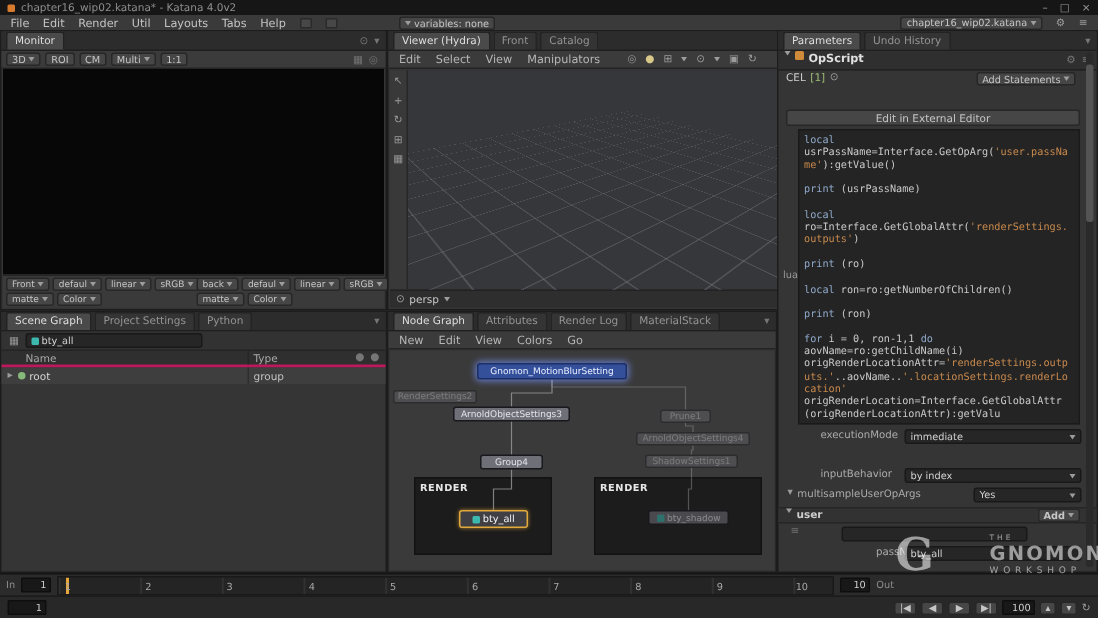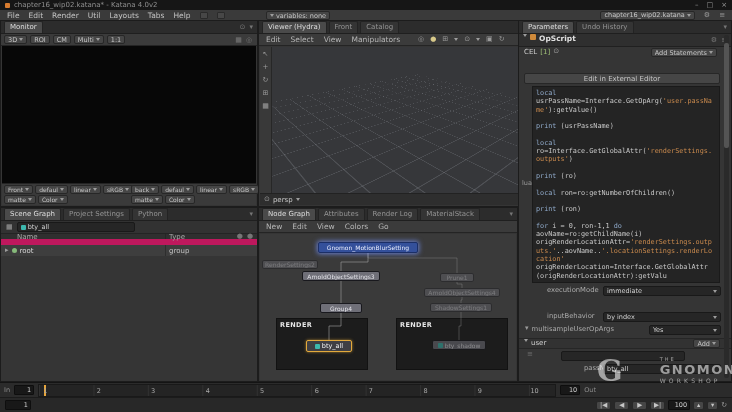--- a/index.html
+++ b/index.html
@@ -24,21 +24,21 @@
 
 #monitor{left:0;top:20px;width:258px;height:187px;}
 #mon-view{position:absolute;left:1px;right:1px;top:25px;bottom:23px;background:#070707;}
 .mon-bottom{position:absolute;left:1px;right:1px;bottom:1px;height:22px;background:#3a3a3a;border-top:1px solid #232323;display:flex;}
 .mon-group{width:50%;display:flex;flex-direction:column;}
 .mon-row{display:flex;gap:2px;padding:1px 2px 0;align-items:center;}
 .mini{height:9px;font-size:6px;}
 
 #scenegraph{left:0;top:207px;width:258px;height:175px;}
 .sg-filter{display:flex;align-items:center;height:13px;background:#323232;border-bottom:1px solid #242424;padding:0 5px;gap:4px;}
-.sg-head{position:relative;display:flex;align-items:center;height:11px;background:#2f2f2f;border-bottom:6px solid #be185d;font-size:7px;color:#a8a8a8;}
+.sg-head{position:relative;display:flex;align-items:center;height:11px;background:#2f2f2f;border-bottom:2px solid #be185d;font-size:7px;color:#a8a8a8;}
 .sg-row{position:relative;display:flex;align-items:center;height:11px;background:#3e3e3e;font-size:7px;color:#d6d6d6;padding-left:4px;gap:3px;}
 
 #viewer{left:258px;top:20px;width:316px;height:187px;}
 #vp{position:absolute;left:13px;right:1px;top:26px;bottom:13px;background:#36373a;overflow:hidden;}
 #vtools{position:absolute;left:1px;top:26px;bottom:13px;width:12px;background:#393939;border-right:1px solid #272727;display:flex;flex-direction:column;align-items:center;gap:6px;padding-top:4px;}
 #vbottom{position:absolute;left:1px;right:1px;bottom:1px;height:12px;background:#2e2e2e;border-top:1px solid #222;display:flex;align-items:center;gap:3px;padding:0 4px;font-size:7px;color:#c9c9c9;}
 .grid3d{position:absolute;left:-110px;top:-150px;width:500px;height:500px;background-image:linear-gradient(rgba(135,139,146,.30) 1px,transparent 1px),linear-gradient(90deg,rgba(135,139,146,.30) 1px,transparent 1px);background-size:30px 30px;transform:perspective(230px) rotateX(61deg) rotateZ(-42deg);}
 
 #nodegraph{left:258px;top:207px;width:260px;height:175px;}
 #ngcanvas{position:absolute;left:1px;right:1px;top:26px;bottom:1px;background:#3a3a3a;overflow:hidden;}
@@ -422,21 +422,21 @@
     </span>
   </div>
   <div class="prow" style="top:304px;">
     <span class="ico" style="margin-left:6px;">▾</span>
     <span class="plabel" style="margin-left:3px;">multisampleUserOpArgs</span>
     <span class="fieldbox" style="position:absolute;left:130px;width:72px;justify-content:space-between;">
       <span>Yes</span>
       <span class="caret"></span>
     </span>
   </div>
-  <div class="prow" style="top:317px;height:11px;background:#323232;border-top:1px solid #262626;border-bottom:1px solid #262626;right:0;padding:0 5px;">
+  <div class="prow" style="top:317px;height:11px;background:#323232;border-top:1px solid #262626;border-bottom:1px solid #262626;right:0;padding:0 5px;font-weight:bold;">
     <span class="caret"></span>
     <span style="font-size:7px;color:#cdcdcd;margin-left:3px;">user</span>
     <span class="btn" style="margin-left:auto;margin-right:6px;">
       <span>Add</span>
       <span class="caret"></span>
     </span>
   </div>
   <div class="prow" style="top:330px;">
     <span class="ico" style="margin-left:8px;color:#6f6f6f;">≡</span>
     <span class="fieldbox" style="position:absolute;left:42px;width:124px;"></span>

